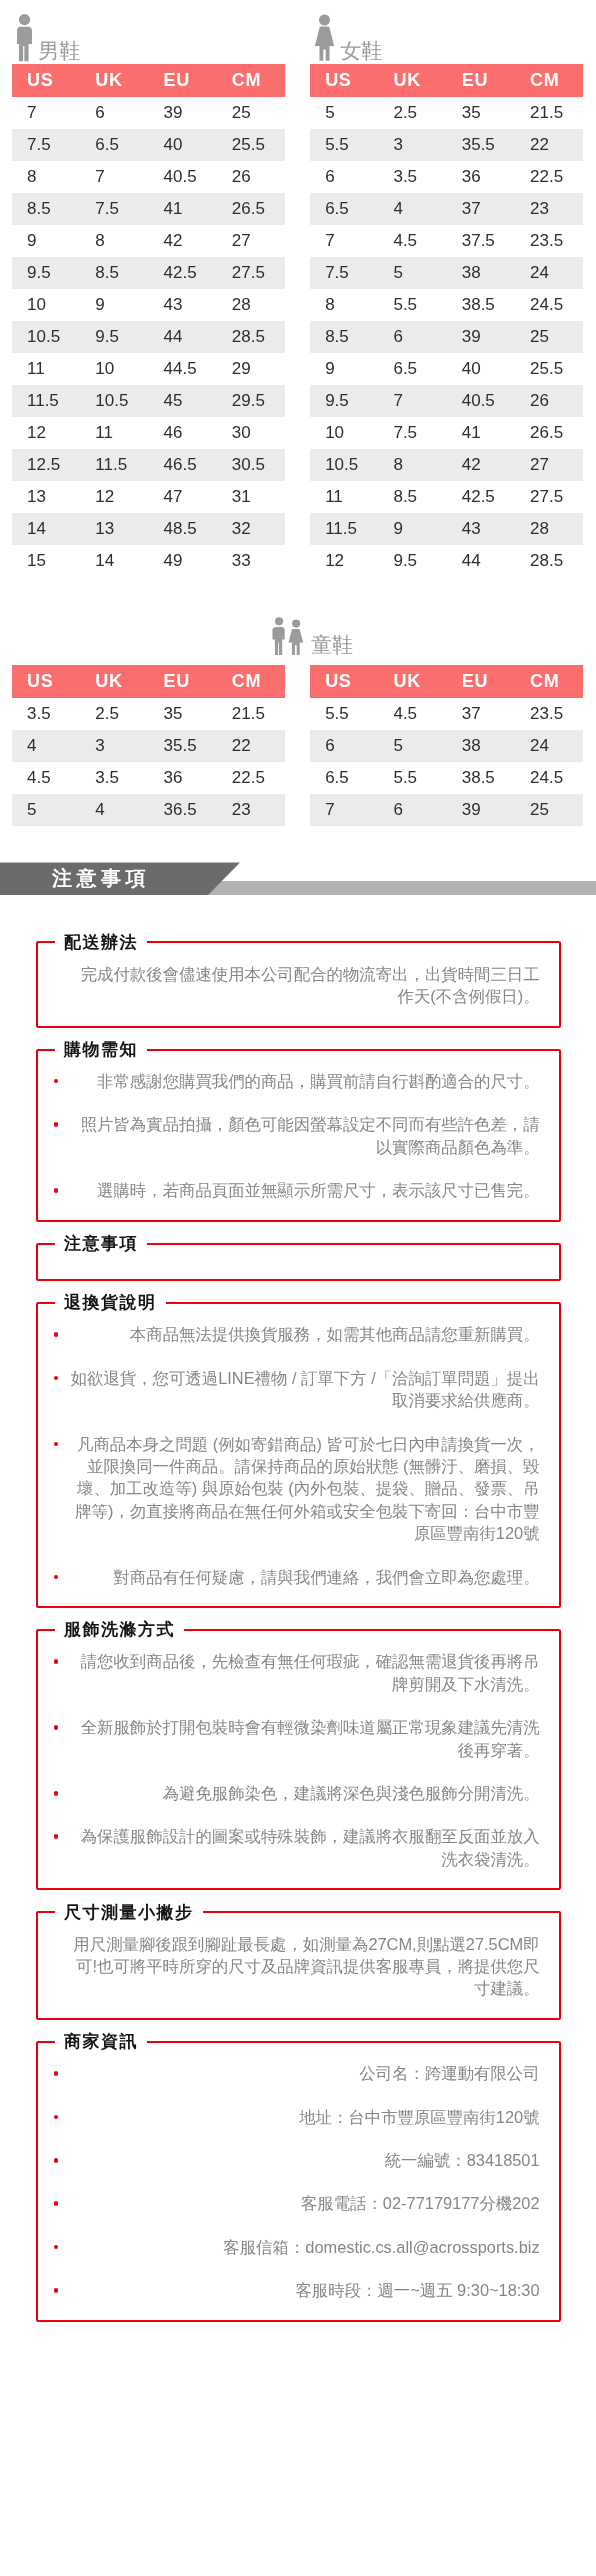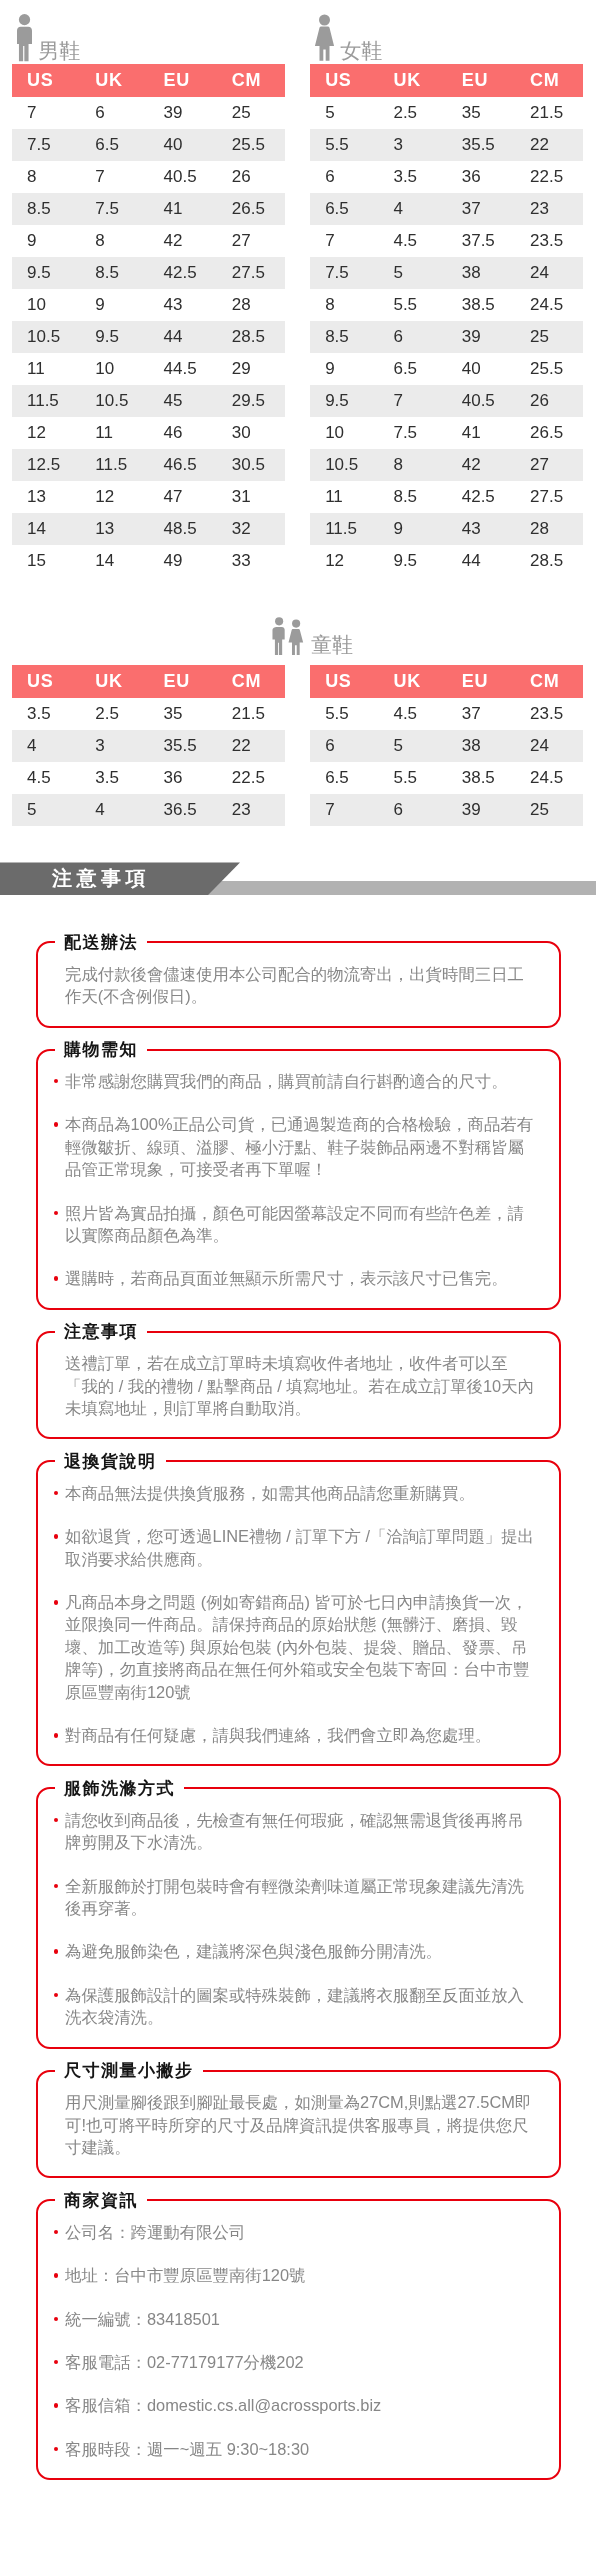--- a/index.html
+++ b/index.html
@@ -33,29 +33,29 @@
   .notice-banner .flag{
     position:absolute;left:0;top:0;width:240px;height:33px;background:#6b6b6b;
     clip-path:polygon(0 0,100% 0,86.5% 100%,0 100%);
     display:flex;align-items:center;
   }
   .notice-banner .flag span{color:#ffffff;font-weight:bold;font-size:20px;
     letter-spacing:4.5px;padding-left:52px;}
   
   .info-box{
     position:relative;margin:21px 35px 0 36px;
-    border:2.2px solid #e8000d;border-radius:14px;
+    border:2.2px solid #e8000d;border-radius:2px;
     padding:19.4px 19.4px 15px 27px;background:#ffffff;
   }
   .info-box.first{margin-top:46px;}
   .info-box h3{
     position:absolute;top:-12.7px;left:17px;margin:0;background:#ffffff;
     padding:0 9px;font-size:17px;font-weight:bold;color:#151515;letter-spacing:1.5px;
   }
-  .para{margin:0 0 21px 0;font-size:16.4px;line-height:22.4px;color:#878787;position:relative;}
+  .para{margin:0 0 21px 0;font-size:16.4px;line-height:22.4px;color:#878787;position:relative;text-align:right;}
   .para:last-child{margin-bottom:3px;}
   .para.bulleted::before{
     content:"";position:absolute;left:-11.2px;top:9px;width:4.5px;height:4.5px;
     border-radius:50%;background:#e8000d;
   }
 </style>
 </head>
 <body>
 
 <div class="tables-row">
@@ -381,27 +381,25 @@
 </div>
 
 <div id="info-sections">
     <section class="info-box first">
       <h3>配送辦法</h3>
       <p class="para">完成付款後會儘速使用本公司配合的物流寄出，出貨時間三日工作天(不含例假日)。</p>
     </section>
     <section class="info-box">
       <h3>購物需知</h3>
       <p class="para bulleted">非常感謝您購買我們的商品，購買前請自行斟酌適合的尺寸。</p>
-      <p class="para bulleted">本商品為100%正品公司貨，已通過製造商的合格檢驗，商品若有輕微皺折、線頭、溢膠、極小汙點、鞋子裝飾品兩邊不對稱皆屬品管正常現象，可接受者再下單喔！</p>
       <p class="para bulleted">照片皆為實品拍攝，顏色可能因螢幕設定不同而有些許色差，請以實際商品顏色為準。</p>
       <p class="para bulleted">選購時，若商品頁面並無顯示所需尺寸，表示該尺寸已售完。</p>
     </section>
     <section class="info-box">
       <h3>注意事項</h3>
-      <p class="para">送禮訂單，若在成立訂單時未填寫收件者地址，收件者可以至「我的 / 我的禮物 / 點擊商品 / 填寫地址。若在成立訂單後10天內未填寫地址，則訂單將自動取消。</p>
     </section>
     <section class="info-box">
       <h3>退換貨說明</h3>
       <p class="para bulleted">本商品無法提供換貨服務，如需其他商品請您重新購買。</p>
       <p class="para bulleted">如欲退貨，您可透過LINE禮物 / 訂單下方 /「洽詢訂單問題」提出取消要求給供應商。</p>
       <p class="para bulleted">凡商品本身之問題 (例如寄錯商品) 皆可於七日內申請換貨一次，並限換同一件商品。請保持商品的原始狀態 (無髒汙、磨損、毀壞、加工改造等) 與原始包裝 (內外包裝、提袋、贈品、發票、吊牌等)，勿直接將商品在無任何外箱或安全包裝下寄回：台中市豐原區豐南街120號</p>
       <p class="para bulleted">對商品有任何疑慮，請與我們連絡，我們會立即為您處理。</p>
     </section>
     <section class="info-box">
       <h3>服飾洗滌方式</h3>

